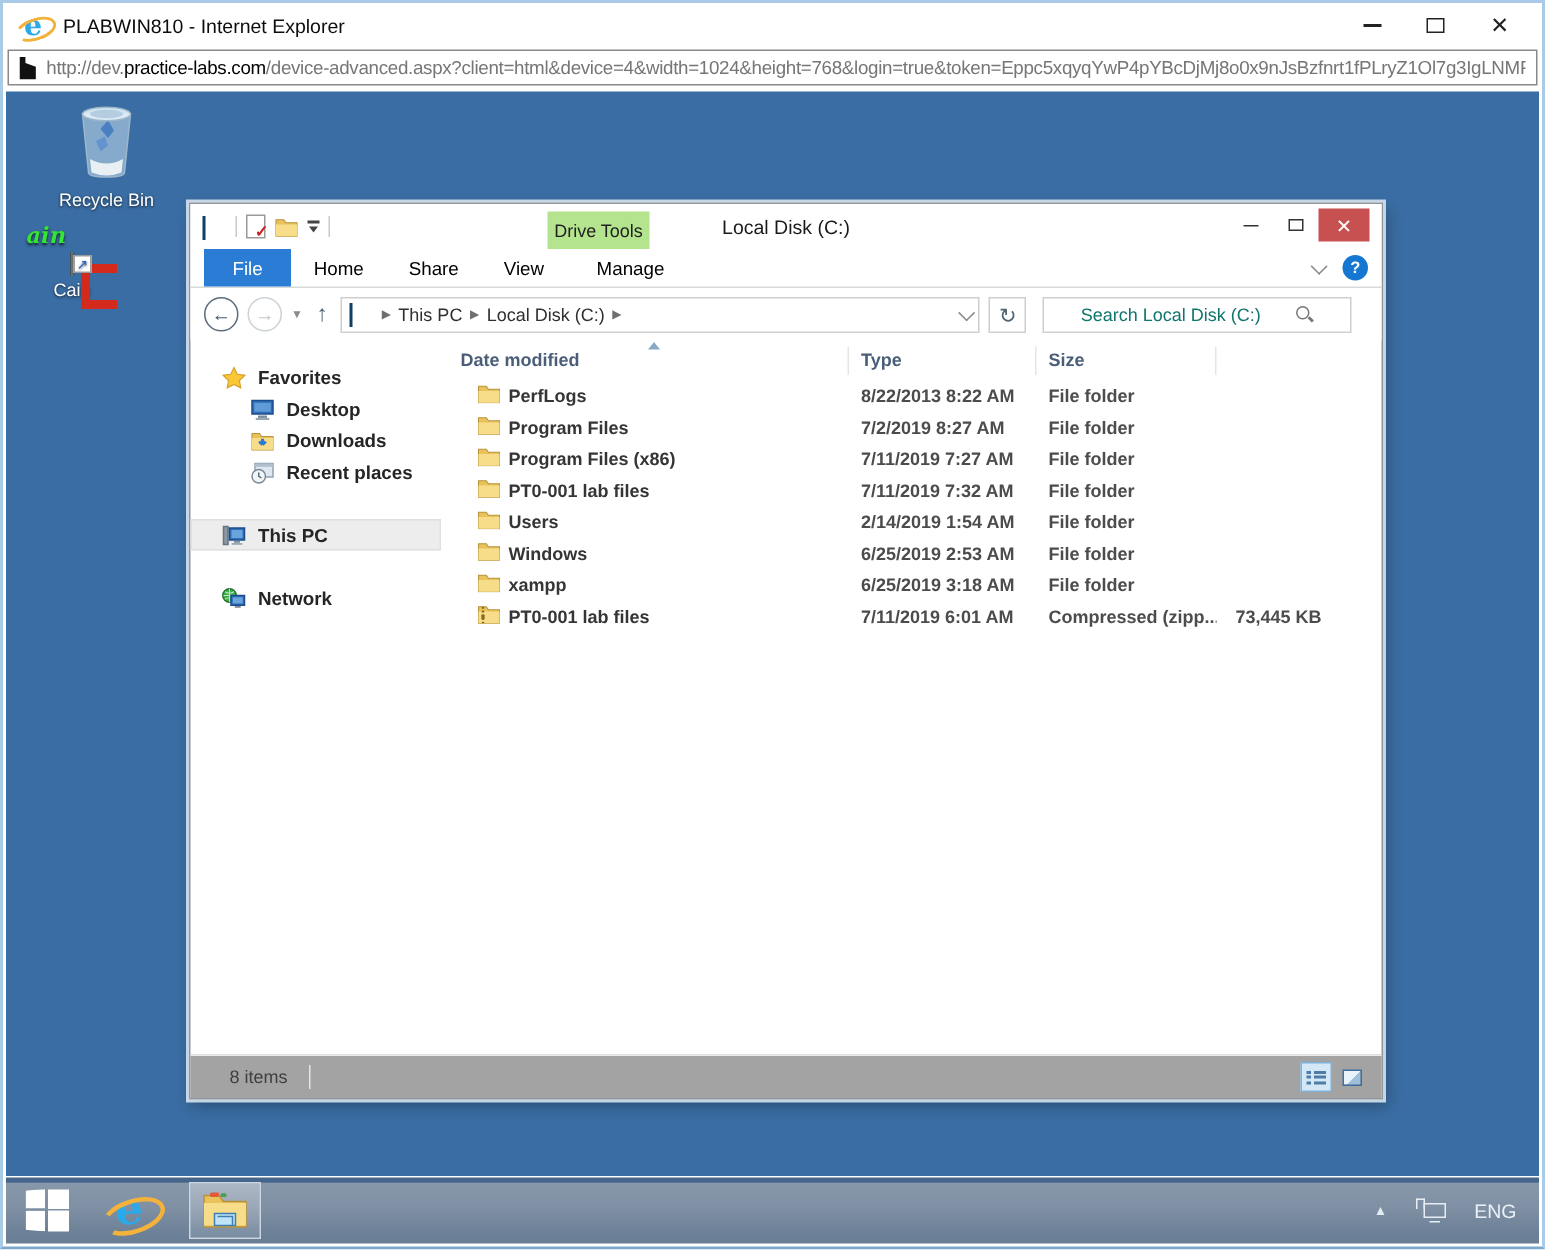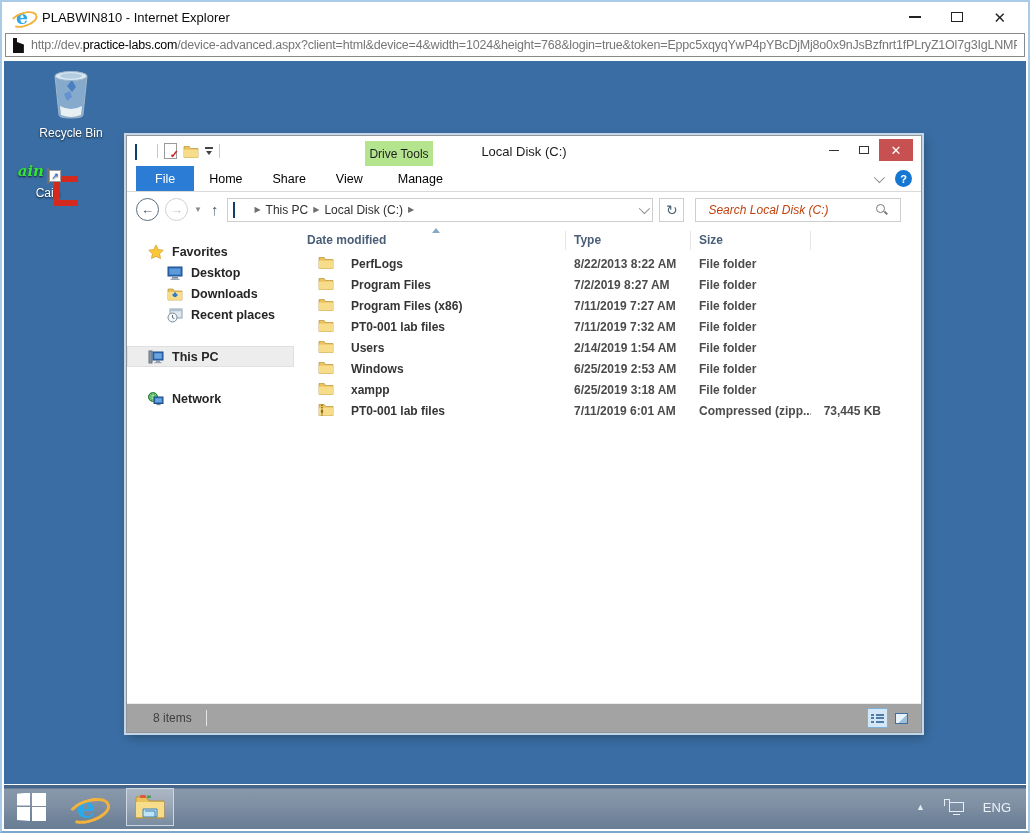--- a/index.html
+++ b/index.html
@@ -25,21 +25,21 @@
   .url { font-size:12.5px; white-space:nowrap; overflow:hidden; letter-spacing:-0.2px; }
   .u-scheme,.u-path { color:#767676; } .u-domain { color:#000; }
 
   
   .desktop { position:absolute; left:2px; right:2px; top:59px; bottom:47px; background:var(--desktop-bg,#3a6da3); }
   .dicon { position:absolute; width:80px; text-align:center; color:#fff; font-size:12px; text-shadow:0 1px 2px rgba(0,0,0,.75); }
   .dicon .dlbl { display:block; margin-top:3px; }
   .recycle { left:0px; top:7px;margin-left:27px; }
   .cainic { width:46px; height:46px; margin:0 auto; background:#000; border:1px solid #6f6f6f; position:relative; }
   .cain-c { position:absolute; left:6px; top:7px; width:24px; height:30px; border:6px solid #d42a1e; border-right:none; }
-  .cain-txt { position:absolute; right:4px; bottom:3px; color:#35e435; font-weight:bold; font-style:italic;
+  .cain-txt { position:absolute; right:4px; bottom:17px; color:#35e435; font-weight:bold; font-style:italic;
               font-size:15px; font-family:"DejaVu Serif",serif;margin-left:44px; }
   .shortcut { position:absolute; left:1px; bottom:1px; width:12px; height:12px; background:#fff; border:1px solid #9a9a9a;
               color:#2a5fd0; font-size:9px; line-height:11px; text-align:center; }
 
   
   .xwin { position:absolute; left:122px; top:74px; width:796px; height:598px; background:#fff;
           border:1px solid #8f969c; box-shadow:0 0 0 2px rgba(213,227,240,.9), 2px 4px 10px rgba(0,0,0,.3);
           font-size:12px; color:#3f3f3f; }
   .xtitle { height:30px; position:relative; display:flex; align-items:center; background:#fff; }
   .qat { display:flex; align-items:center; gap:6px; padding-left:8px; z-index:2; }
@@ -76,21 +76,21 @@
   .navc.fwd { border:1px solid #cdd2d6; color:#c2c8cd; }
   .ncaret { color:#8a8a8a; font-size:8px; }
   .nup { color:#55646f; font-size:15px; padding:0 3px; }
   .crumb-field { width:426px; height:24px; border:1px solid #cecece; display:flex; align-items:center; padding:0 5px; gap:5px; }
   .crumb { color:#2f2f2f; }
   .csep { color:#6f6f6f; font-size:8px; }
   .crumb-caret { margin-left:auto; }
   .refresh { width:25px; height:24px; border:1px solid #cecece; display:flex; align-items:center; justify-content:center;
              color:#4f6knot; color:#4e6475; font-size:14px; }
   .search-field { margin-left:5px; width:206px; height:24px; border:1px solid #cecece; display:flex; align-items:center;
-                  padding:0 12px; color:#c2410c;font-style:italic; }
+                  padding:0 24px; color:#0f766e; }
   .search-text { flex:1; }
   .mag { position:relative; width:13px; height:13px; }
   .mag::before { content:""; position:absolute; left:1px; top:1px; width:7px; height:7px; border:1.5px solid #777; border-radius:50%; }
   .mag::after { content:""; position:absolute; left:9px; top:9px; width:4px; height:1.5px; background:#777; transform:rotate(45deg); }
 
   .xbody { position:absolute; top:92px; bottom:29px; left:0; right:0; display:flex; overflow:hidden;font-weight:bold; }
   .sidebar { width:172px; flex:none; padding-top:13px; }
   .s-item { height:21px; display:flex; align-items:center; gap:8px; font-size:12.5px; color:#252525; padding-left:20px; border:1px solid transparent; }
   .s-child { padding-left:39px; }
   .s-gap { height:21px; }
@@ -99,21 +99,21 @@
 
   .main { flex:1; position:relative; }
   .cols { display:grid; grid-template-columns:267px 125px 120px 78px; height:25px; align-items:center;
           color:var(--header-text,#4a5e78); position:relative; }
   .col { padding-left:8px; height:19px; line-height:19px; border-right:1px solid #e6e6e6; }
   .col.name { padding-left:14px; }
   .sort-arrow { position:absolute; left:133px; top:0px; width:0; height:0;
                 border-left:4px solid transparent; border-right:4px solid transparent; border-bottom:5px solid #86aac7; }
   .frow { display:grid; grid-template-columns:267px 125px 120px 78px; height:21px; align-items:center; color:#4c4c4c; }
   .fcell { padding-left:8px; white-space:nowrap; overflow:hidden; }
-  .fcell.name { padding-left:19px; display:flex; align-items:center; gap:17px; color:#353535; }
+  .fcell.name { padding-left:19px; display:flex; align-items:center; gap:5px; color:#353535; }
   .fcell.size { text-align:right; padding-right:8px; padding-left:0; }
 
   .xstatus { position:absolute; left:0; right:0; bottom:0; height:29px; border-top:1px solid #ececec; background:#a3a3a3;
              display:flex; align-items:center; padding-left:26px; color:#3f3f3f; }
   .st-sep { width:1px; height:16px; background:#e4e4e4; margin-left:14px; }
   .views { margin-left:auto; display:flex; gap:3px; padding-right:9px; }
   .vb { width:21px; height:20px; display:flex; align-items:center; justify-content:center; border:1px solid transparent; }
   .vb.sel { background:#d3e7f6; border-color:#7db2dd; }
   .ic-details { display:grid; grid-template-columns:3px 8px; grid-auto-rows:2px; gap:1.5px 2px; }
   .ic-details i { background:#4f7ca7; }

